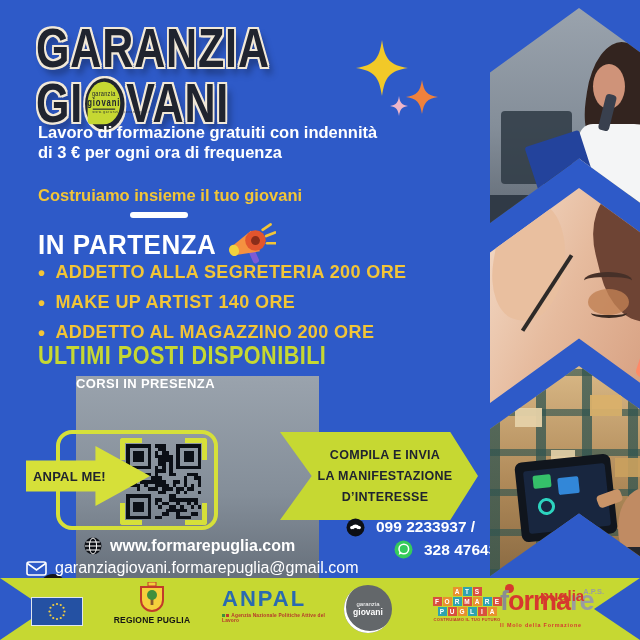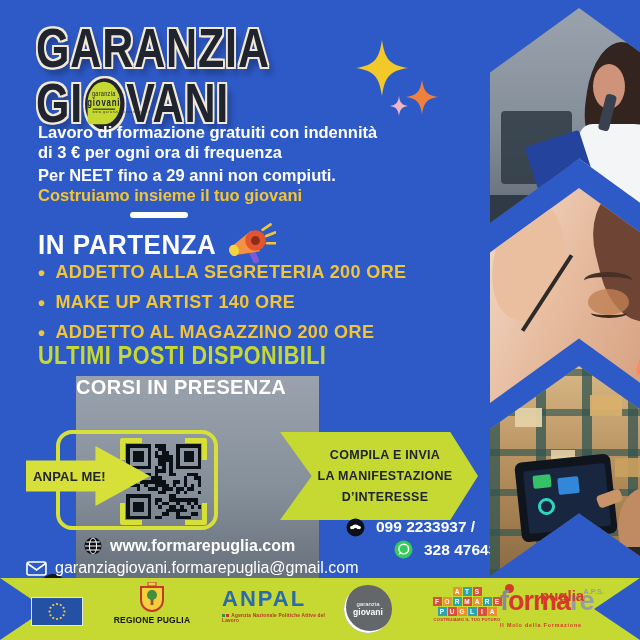--- a/index.html
+++ b/index.html
@@ -42,21 +42,21 @@
   .heading-row{left:38px;top:222px;display:flex;align-items:center;gap:10px;}
   .heading{color:var(--white);font-size:26px;font-weight:800;letter-spacing:.5px;transform:scaleY(1.05);}
   .bullets{left:38px;top:262px;color:var(--yellow);font-weight:800;font-size:18px;letter-spacing:.4px;}
   .bullets .li{display:flex;align-items:center;gap:10px;margin-bottom:9px;}
   .bullets .dot{font-size:20px;line-height:1;}
   .avail{left:38px;top:340px;color:var(--lime);font-size:23px;font-weight:900;letter-spacing:.5px;
      transform:scaleX(.94) scaleY(1.12);transform-origin:left top;white-space:nowrap;}
 
   
   .loc{left:40px;top:376px;display:flex;gap:10px;align-items:center;color:var(--white);}
-  .loc .t1{font-size:20px;font-weight:800;letter-spacing:.4px;}
+  .loc .t1{font-size:13px;font-weight:800;letter-spacing:.4px;}
   .loc .t2{font-size:14px;font-weight:600;letter-spacing:.3px;margin-top:2px;}
 
   
   .qr-rect{left:56px;top:430px;width:154px;height:92px;border:4px solid var(--lime2);border-radius:16px;}
   .scan-arrow{left:26px;top:446px;width:124px;height:60px;background:var(--lime2);
      clip-path:polygon(0 24%,56% 24%,56% 0,100% 50%,56% 100%,56% 76%,0 76%);
      display:flex;align-items:center;z-index:3;}
   .scan-arrow span{color:var(--navy);font-weight:900;font-size:13px;margin-left:7px;letter-spacing:.2px;}
   .qr-wrap{left:120px;top:438px;z-index:2;padding:6px;}
   .qr-grid{display:grid;grid-template-columns:repeat(21,3.6px);grid-auto-rows:3.6px;}
@@ -192,21 +192,20 @@
       <path d="M38 2 C41 22 46 27 64 30 C46 33 41 38 38 58 C35 38 30 33 12 30 C30 27 35 22 38 2 Z" fill="#f2c928"></path>
       <path d="M78 42 C80 54 83 57 94 59 C83 61 80 64 78 76 C76 64 73 61 62 59 C73 57 76 54 78 42 Z" fill="#f0813c"></path>
       <path d="M55 58 C56 65 58 67 64 68 C58 69 56 71 55 78 C54 71 52 69 46 68 C52 67 54 65 55 58 Z" fill="#f0b6c8"></path>
     </svg>
   </div>
 
   <div class="abs intro">
     <div>Lavoro di formazione gratuiti con indennità</div>
     <div>di 3 € per ogni ora di frequenza</div>
   </div>
-  <div class="abs neet">Per NEET fino a 29 anni non compiuti.</div>
   <div class="abs tagline">Costruiamo insieme il tuo giovani</div>
   <div class="abs divider"></div>
 
   <div class="abs heading-row">
     <span class="heading">IN PARTENZA</span>
     <svg width="50" height="46" viewBox="0 0 56 50">
       <rect x="28" y="30" width="7" height="16" rx="3" fill="#7b5bd6" transform="rotate(-24 31 38)"></rect>
       <polygon points="6,27 28,9 38,32 13,36" fill="#f59140"></polygon>
       <ellipse cx="9" cy="31" rx="5.5" ry="6.5" fill="#f2d23e" transform="rotate(-20 9 31)"></ellipse>
       <circle cx="33" cy="20" r="11.5" fill="#e2552e"></circle>

